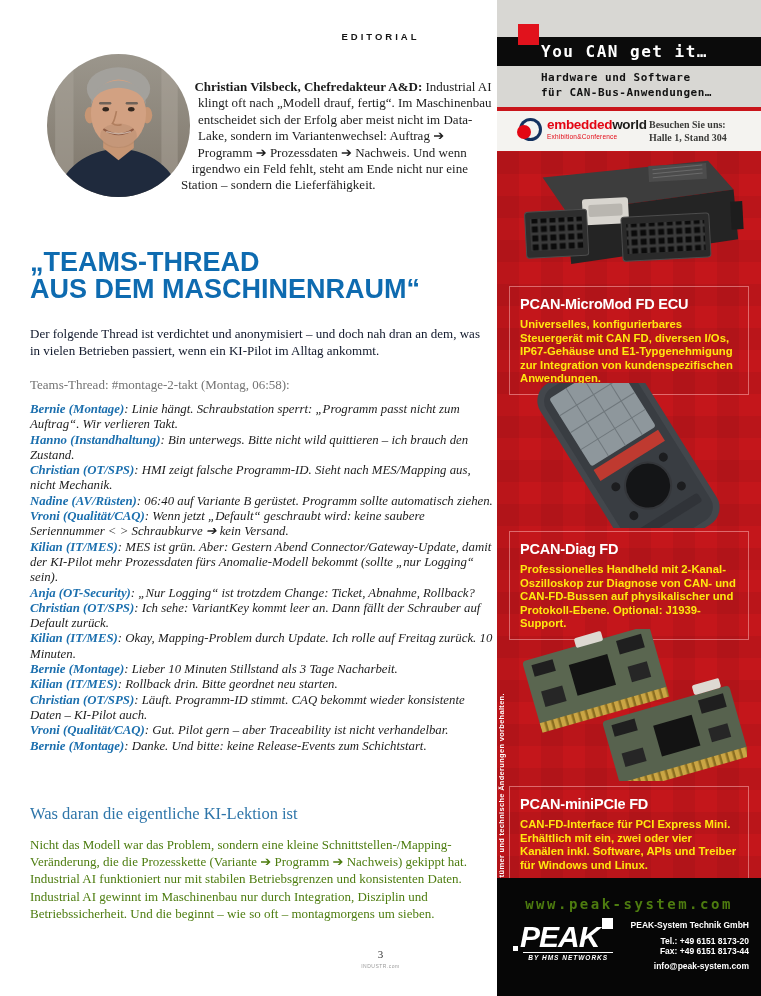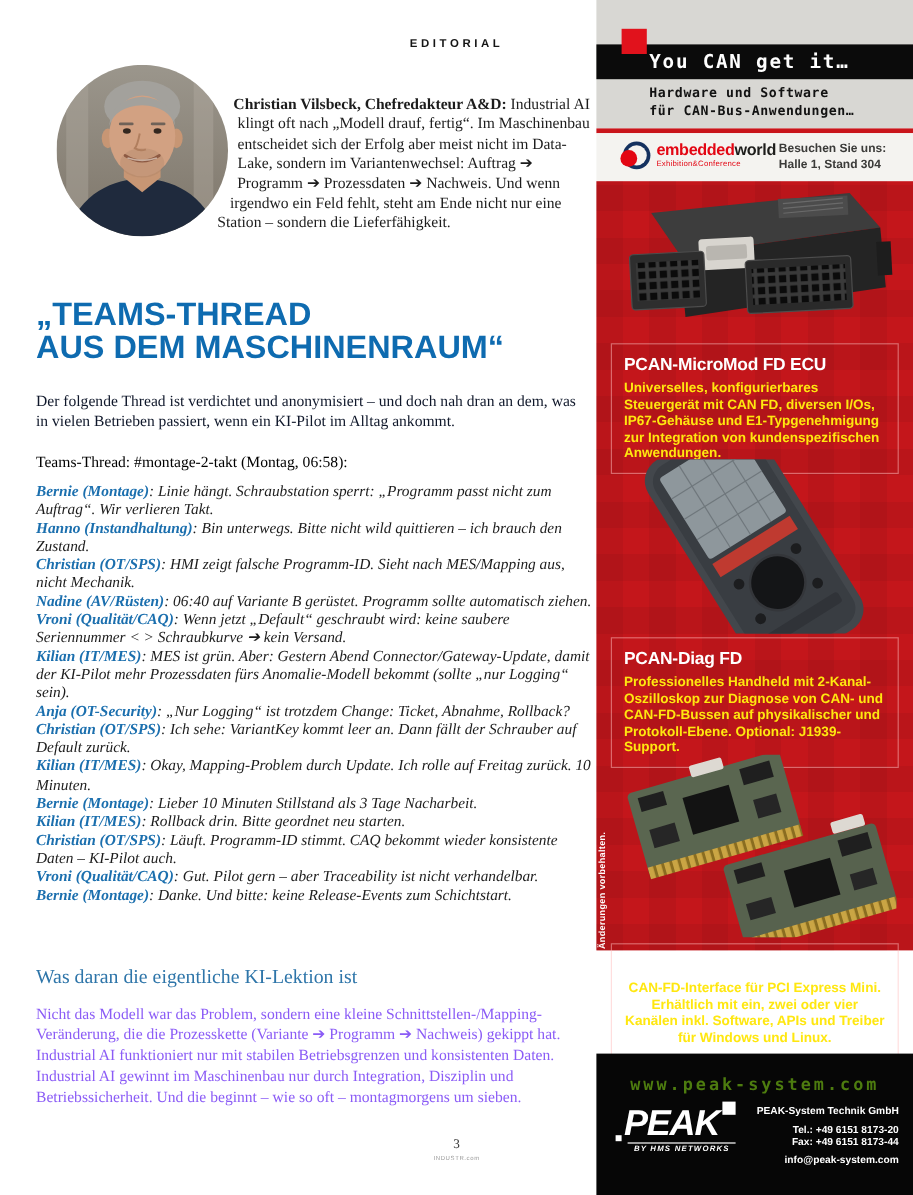--- a/index.html
+++ b/index.html
@@ -22,33 +22,33 @@
   .author-line { font-weight:bold; }
 
   .title { position:absolute; left:30px; top:249px; width:470px;
     font-family:"Liberation Sans", sans-serif; font-weight:bold;
     font-size:27px; line-height:27px; color:#0e6bb0; letter-spacing:0px; }
 
   .lede { position:absolute; left:30px; top:326px; width:463px;
     font-size:13px; line-height:16.8px; color:#0f172a; }
 
   .thread-header { position:absolute; left:30px; top:377px; width:463px;
-    font-size:13px; color:#000000; }
+    font-size:13px; color:#737373; }
 
   .messages { position:absolute; left:30px; top:402px; width:464px;
     font-size:12.8px; line-height:15.3px; font-style:italic; color:#1c1c1c; }
   .messages p { margin:0; }
   .spk { color:#1b6fae; font-weight:bold; }
   .spk::after { content:": "; color:#1c1c1c; font-weight:normal; }
 
   .subheading { position:absolute; left:30px; top:804px; width:463px;
     font-size:16.5px; font-weight:normal; color:#2e75a9; }
 
   .closing { position:absolute; left:30px; top:836px; width:463px;
-    font-size:13px; line-height:17.2px; color:#8b5cf6; }
+    font-size:13px; line-height:17.2px; color:#4d7c0f; }
 
   .pagenum { position:absolute; left:0; top:948px; width:761px; text-align:center;
     font-size:11px; color:#333; }
   .pagenote { position:absolute; left:0; top:963px; width:761px; text-align:center;
     font-size:5px; color:#9a9a9a; letter-spacing:.5px;
     font-family:"Liberation Sans", sans-serif; }
 
   
   .ad { position:absolute; left:497px; top:0; width:264px; height:996px;
     font-family:"Liberation Sans", sans-serif; z-index:5; }
@@ -73,35 +73,35 @@
     border-radius:50%; background:#14315f; }
   .ew-icon .c2 { position:absolute; left:5px; top:3px; width:17px; height:17px;
     border-radius:50%; background:#f4f3f0; }
   .ew-icon .c3 { position:absolute; left:0px; top:7px; width:14px; height:14px;
     border-radius:50%; background:#e30613; }
   .ew-words { line-height:12px; }
   .ew-brand { font-weight:bold; font-size:13.5px; letter-spacing:-.3px; }
   .ew-brand .b1 { color:#e30613; } .ew-brand .b2 { color:#1d1d1b;text-align:right; }
   .ew-sub { font-size:6.5px; color:#e30613; letter-spacing:.2px; }
   .visit { position:absolute; left:152px; top:8px; font-weight:bold; font-size:10px;
-    line-height:12.5px; color:#3b3b39; }
-
-  .ad-red { position:absolute; left:0; top:151px; width:264px; height:641px;
+    line-height:12.5px; color:#3b3b39;font-family:Liberation Serif, serif; }
+
+  .ad-red { position:absolute; left:0; top:151px; width:264px; height:727px;
     background-color:#c4161b;
     background-image:
       repeating-linear-gradient(0deg, rgba(0,0,0,0.05) 0 22px, transparent 22px 44px),
       repeating-linear-gradient(90deg, rgba(0,0,0,0.05) 0 22px, transparent 22px 44px); }
 
   .prod-img { position:absolute; }
   .pbox { position:absolute; left:12px; width:240px;
     border:1px solid rgba(255,190,190,.5); padding:9px 10px 8px 10px; }
   .pbox h3 { color:#ffffff; font-size:14.5px; font-weight:bold; margin-bottom:6px;
     letter-spacing:-.2px; }
   .pbox p { color:#ffe70f; font-size:11.3px; font-weight:bold; line-height:13.6px; }
-  #pbox1 { top:135px; } #pbox2 { top:380px; } #pbox3 { top:635px;text-align:center; }
+  #pbox1 { top:135px; } #pbox2 { top:380px; } #pbox3 { top:635px; }
   #img1 { left:6px;  top:6px;   }
   #img2 { left:22px; top:232px; }
   #img3 { left:14px; top:478px; }
 
   .side-note { position:absolute; left:0px; top:500px; height:235px;
     writing-mode:vertical-rl; transform:rotate(180deg);
     font-size:7.5px; font-weight:bold; color:#ffffff; letter-spacing:.3px;
     white-space:nowrap; }
 
   .ad-footer { position:absolute; left:0; top:878px; width:264px; height:118px;

